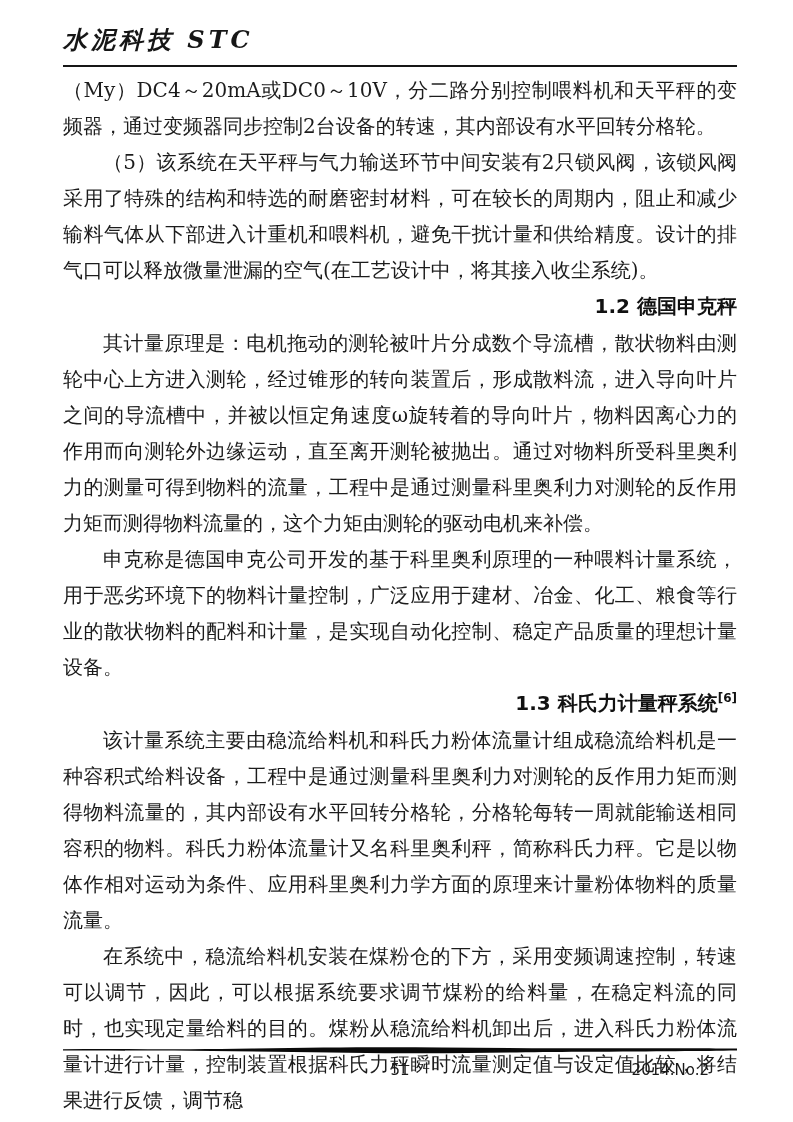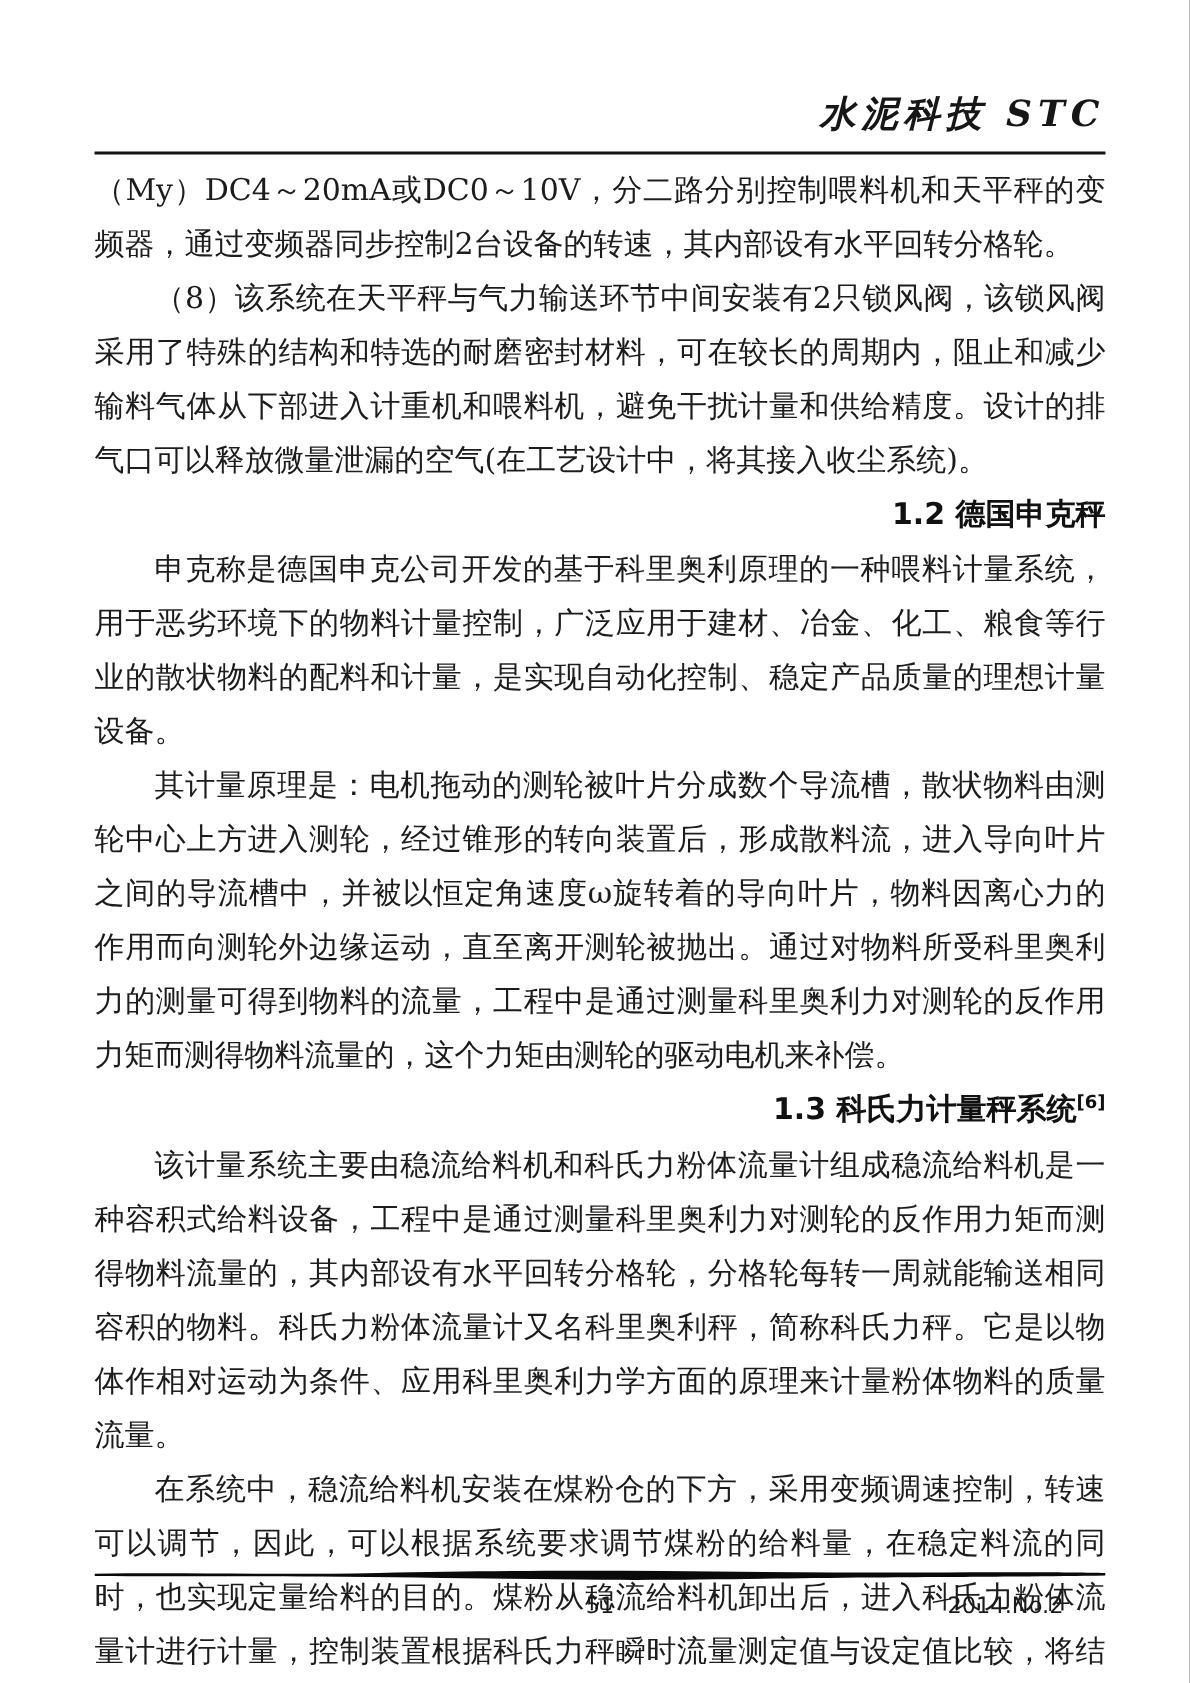--- a/index.html
+++ b/index.html
@@ -13,22 +13,22 @@
     height: 1122px;
     margin: 0 auto;
     background: #ffffff;
     overflow: hidden;
     box-sizing: border-box;
     padding: 0 56px 0 63px;
     color: #1c1c1c;
   }
   
   .journal-title {
-    margin-top: 60px;
-    text-align: right;
+    margin-top: 24px;
+    text-align: left;
     font-family: "DejaVu Serif", serif;
     font-style: italic;
     font-weight: 600;
     font-size: 24px;
     letter-spacing: 4px;
     color: #161616;
   }
   .header-rule {
     margin-top: 9px;
     border-top: 2px solid #161616;
@@ -99,24 +99,24 @@
 
 <div class="page">
 
   <header>
     <div class="journal-title">水泥科技 STC</div>
     <div class="header-rule"></div>
   </header>
 
   <main class="doc-body">
     <p class="para">（My）DC4～20mA或DC0～10V，分二路分别控制喂料机和天平秤的变频器，通过变频器同步控制2台设备的转速，其内部设有水平回转分格轮。</p>
-    <p class="para indent">（8）该系统在天平秤与气力输送环节中间安装有2只锁风阀，该锁风阀采用了特殊的结构和特选的耐磨密封材料，可在较长的周期内，阻止和减少输料气体从下部进入计重机和喂料机，避免干扰计量和供给精度。设计的排气口可以释放微量泄漏的空气(在工艺设计中，将其接入收尘系统)。</p>
+    <p class="para indent">（5）该系统在天平秤与气力输送环节中间安装有2只锁风阀，该锁风阀采用了特殊的结构和特选的耐磨密封材料，可在较长的周期内，阻止和减少输料气体从下部进入计重机和喂料机，避免干扰计量和供给精度。设计的排气口可以释放微量泄漏的空气(在工艺设计中，将其接入收尘系统)。</p>
     <h2 class="heading">1.2 德国申克秤</h2>
+    <p class="para indent">其计量原理是：电机拖动的测轮被叶片分成数个导流槽，散状物料由测轮中心上方进入测轮，经过锥形的转向装置后，形成散料流，进入导向叶片之间的导流槽中，并被以恒定角速度ω旋转着的导向叶片，物料因离心力的作用而向测轮外边缘运动，直至离开测轮被抛出。通过对物料所受科里奥利力的测量可得到物料的流量，工程中是通过测量科里奥利力对测轮的反作用力矩而测得物料流量的，这个力矩由测轮的驱动电机来补偿。</p>
     <p class="para indent">申克称是德国申克公司开发的基于科里奥利原理的一种喂料计量系统，用于恶劣环境下的物料计量控制，广泛应用于建材、冶金、化工、粮食等行业的散状物料的配料和计量，是实现自动化控制、稳定产品质量的理想计量设备。</p>
-    <p class="para indent">其计量原理是：电机拖动的测轮被叶片分成数个导流槽，散状物料由测轮中心上方进入测轮，经过锥形的转向装置后，形成散料流，进入导向叶片之间的导流槽中，并被以恒定角速度ω旋转着的导向叶片，物料因离心力的作用而向测轮外边缘运动，直至离开测轮被抛出。通过对物料所受科里奥利力的测量可得到物料的流量，工程中是通过测量科里奥利力对测轮的反作用力矩而测得物料流量的，这个力矩由测轮的驱动电机来补偿。</p>
     <h2 class="heading"><span>1.3 科氏力计量秤系统</span><sup>[6]</sup></h2>
     <p class="para indent">该计量系统主要由稳流给料机和科氏力粉体流量计组成稳流给料机是一种容积式给料设备，工程中是通过测量科里奥利力对测轮的反作用力矩而测得物料流量的，其内部设有水平回转分格轮，分格轮每转一周就能输送相同容积的物料。科氏力粉体流量计又名科里奥利秤，简称科氏力秤。它是以物体作相对运动为条件、应用科里奥利力学方面的原理来计量粉体物料的质量流量。</p>
     <p class="para indent">在系统中，稳流给料机安装在煤粉仓的下方，采用变频调速控制，转速可以调节，因此，可以根据系统要求调节煤粉的给料量，在稳定料流的同时，也实现定量给料的目的。煤粉从稳流给料机卸出后，进入科氏力粉体流量计进行计量，控制装置根据科氏力秤瞬时流量测定值与设定值比较，将结果进行反馈，调节稳</p>
   </main>
 
   <footer class="doc-footer">
     <svg class="footer-rule-svg" viewBox="0 0 676 10" preserveAspectRatio="none" aria-hidden="true">
       <path fill="#0a0a0a" d="
         M0,3.2
         C 60,2.2 120,4.0 190,2.6

